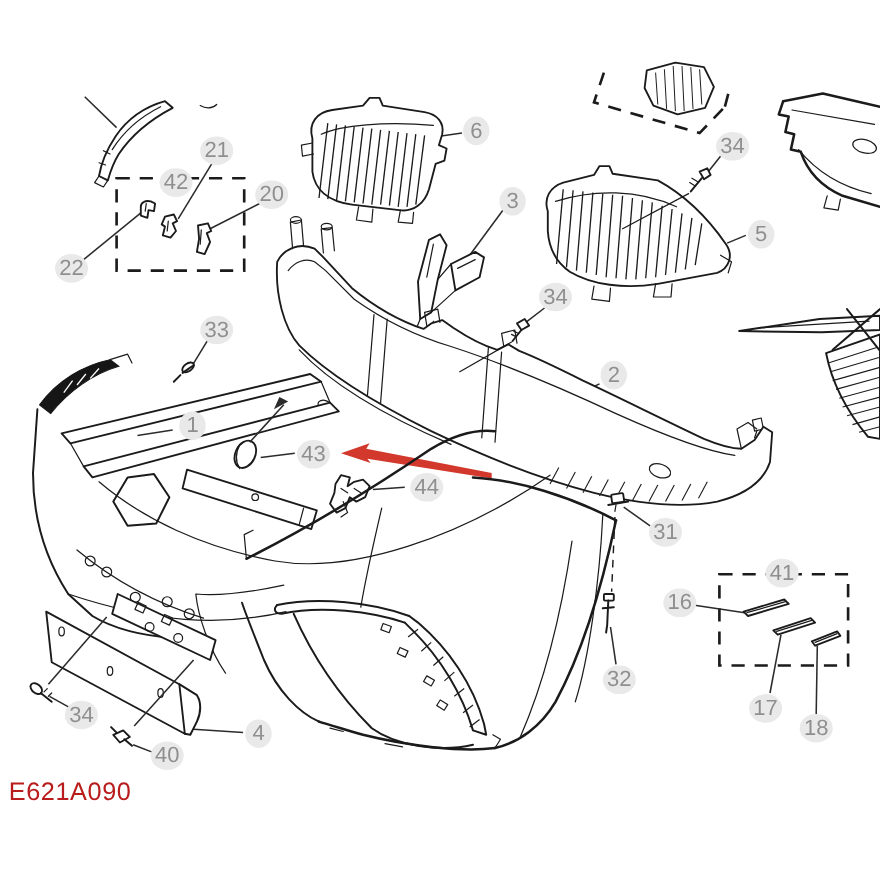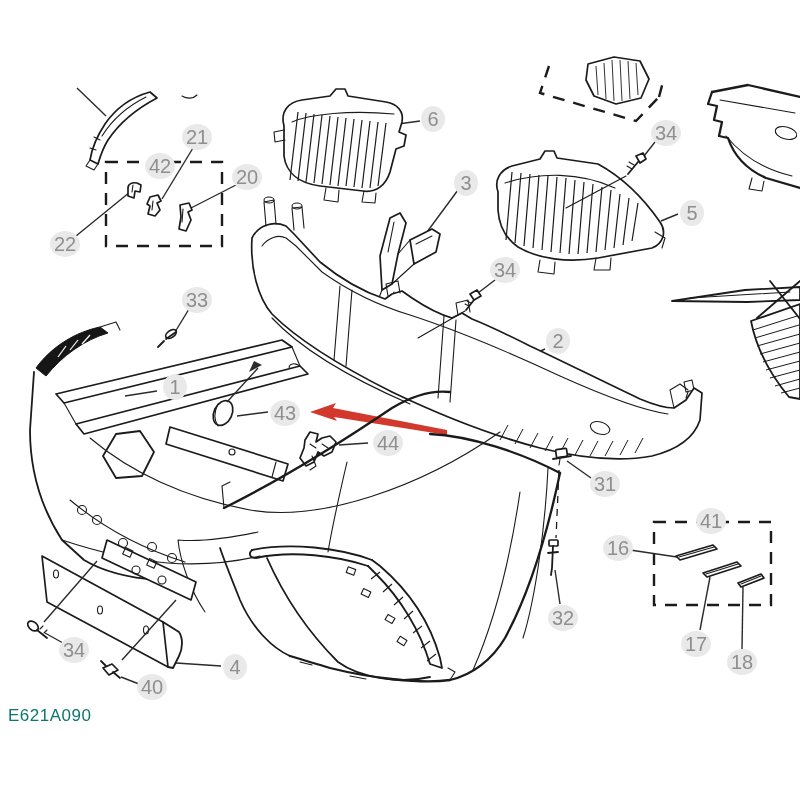--- a/index.html
+++ b/index.html
@@ -3,21 +3,21 @@
 <meta charset="utf-8">
 <style>
   html,body{margin:0;padding:0;background:#fff;}
   .stage{
     position:relative;width:800px;height:800px;background:#fff;overflow:hidden;
     font-family:"Liberation Sans", sans-serif;
   }
   .stage svg{position:absolute;left:0;top:0;}
   .code{
     position:absolute;left:8px;top:706px;
-    font-size:17px;color:#0f766e;letter-spacing:.5px;
+    font-size:23px;color:#b91c1c;letter-spacing:.5px;
     font-family:"Liberation Sans", sans-serif;
   }
   .callout-num{
     font-family:"Liberation Sans", sans-serif;
     font-size:20px;
   }
   
   .o{fill:none;stroke:#1b1b1b;stroke-width:1.8;stroke-linejoin:round;stroke-linecap:round;}
   .o2{fill:none;stroke:#1b1b1b;stroke-width:2.3;stroke-linejoin:round;stroke-linecap:round;}
   .d{fill:none;stroke:#1b1b1b;stroke-width:1.1;stroke-linejoin:round;stroke-linecap:round;}

